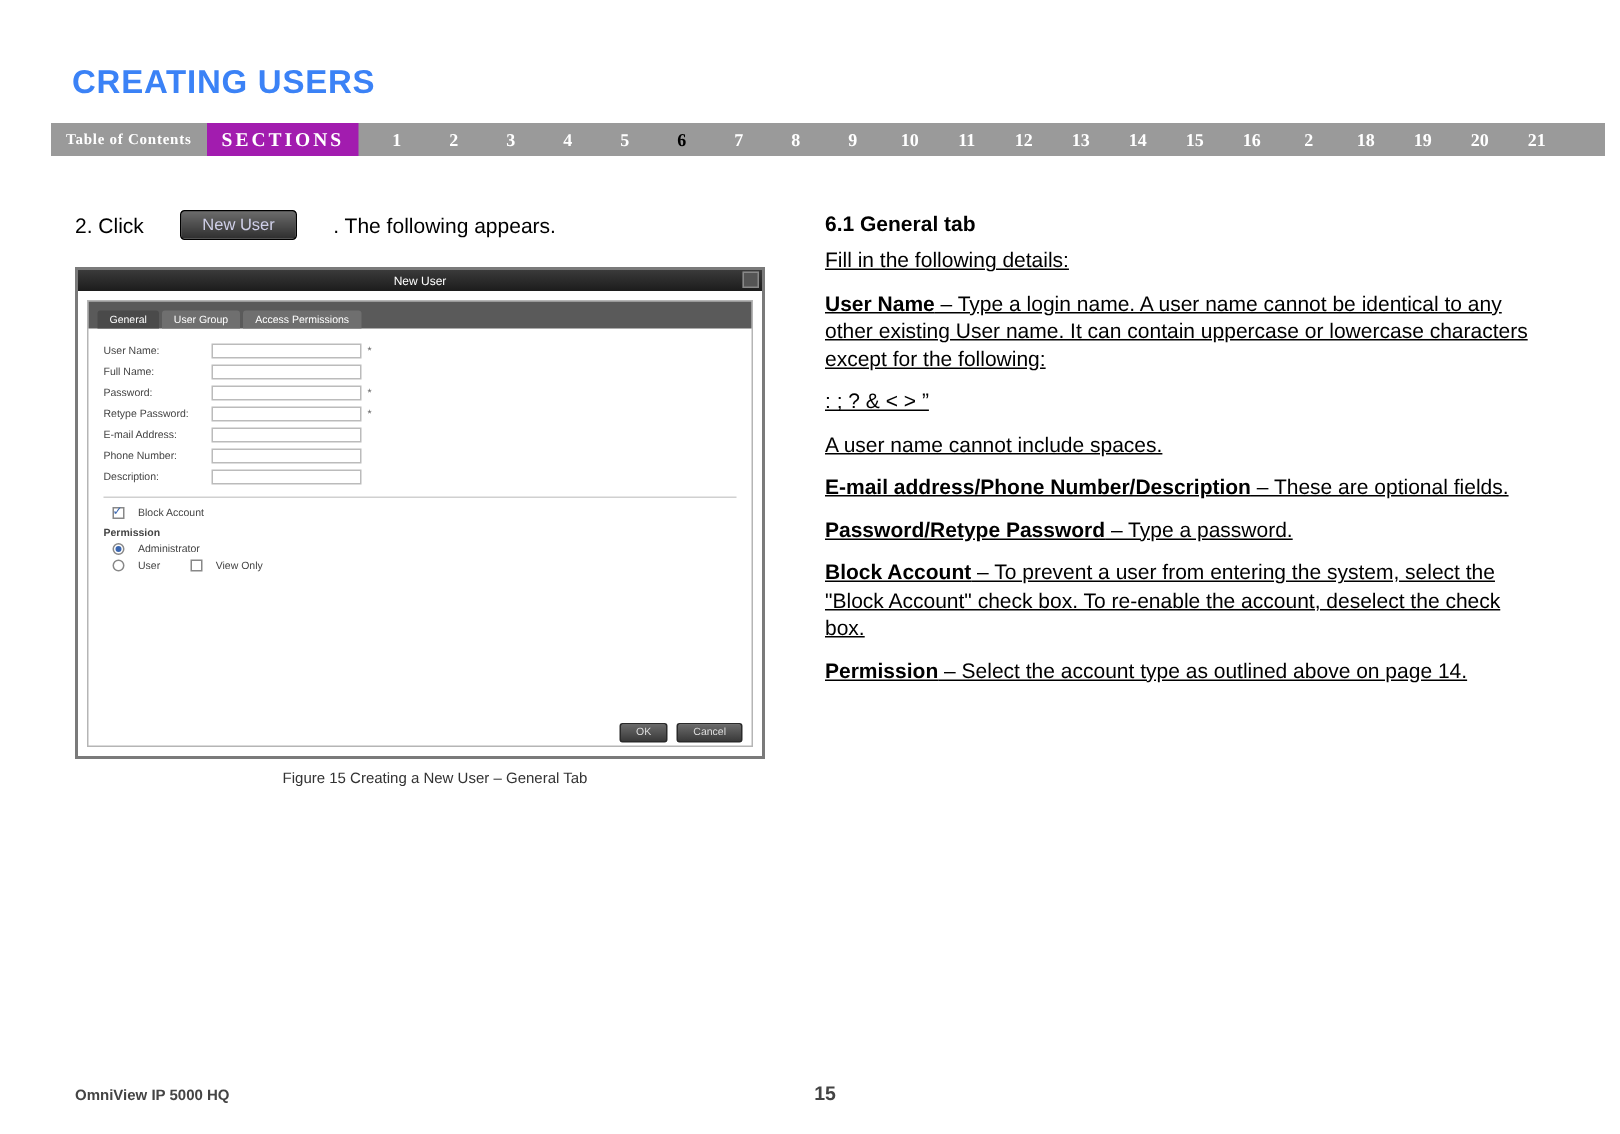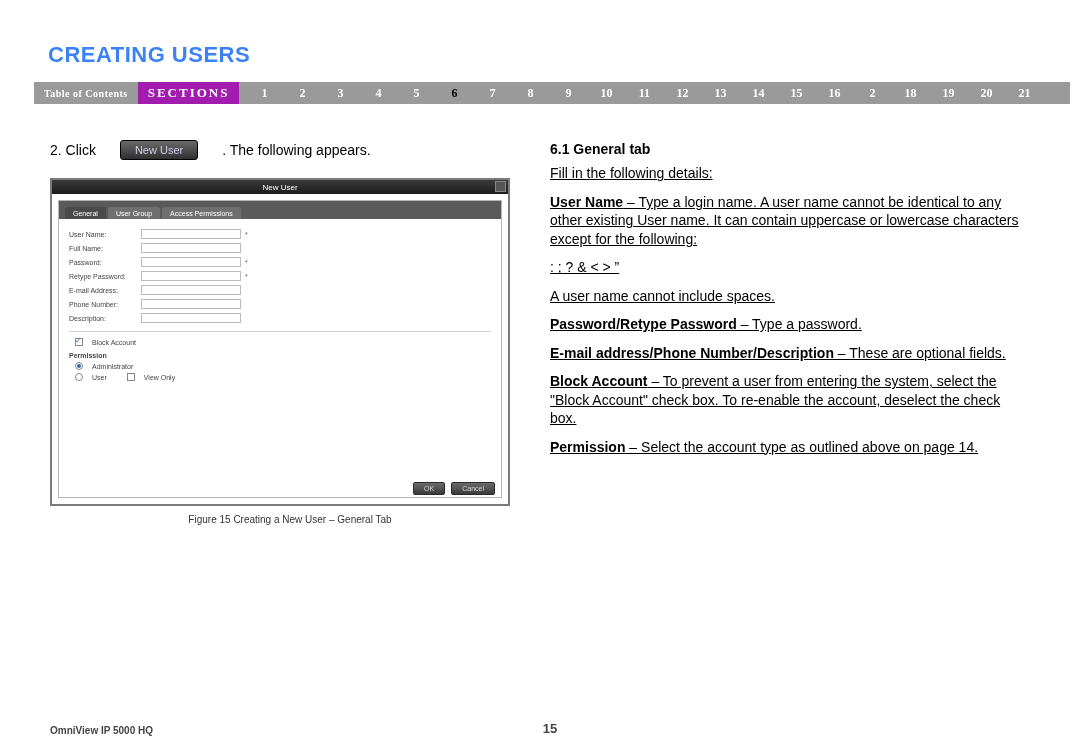--- a/index.html
+++ b/index.html
@@ -379,24 +379,24 @@
 
   <div class="rightcol">
     <h4>6.1 General tab</h4>
     <p>Fill in the following details:</p>
     <p>
       <span class="fieldname">User Name</span><span> – Type a login name. A user name cannot be identical to any other existing User name. It can contain uppercase or lowercase characters except for the following:</span>
     </p>
     <p>:   ;   ?   &amp;   &lt;   &gt;   ”</p>
     <p>A user name cannot include spaces.</p>
     <p>
-      <span class="fieldname">Password/Retype Password</span><span> – Type a password.</span>
+      <span class="fieldname">E-mail address/Phone Number/Description</span><span> – These are optional fields.</span>
     </p>
     <p>
-      <span class="fieldname">E-mail address/Phone Number/Description</span><span> – These are optional fields.</span>
+      <span class="fieldname">Password/Retype Password</span><span> – Type a password.</span>
     </p>
     <p>
       <span class="fieldname">Block Account</span><span> – To prevent a user from entering the system, select the "Block Account" check box. To re-enable the account, deselect the check box.</span>
     </p>
     <p>
       <span class="fieldname">Permission</span><span> – Select the account type as outlined above on page 14.</span>
     </p>
   </div>
 
   <div class="footer">

